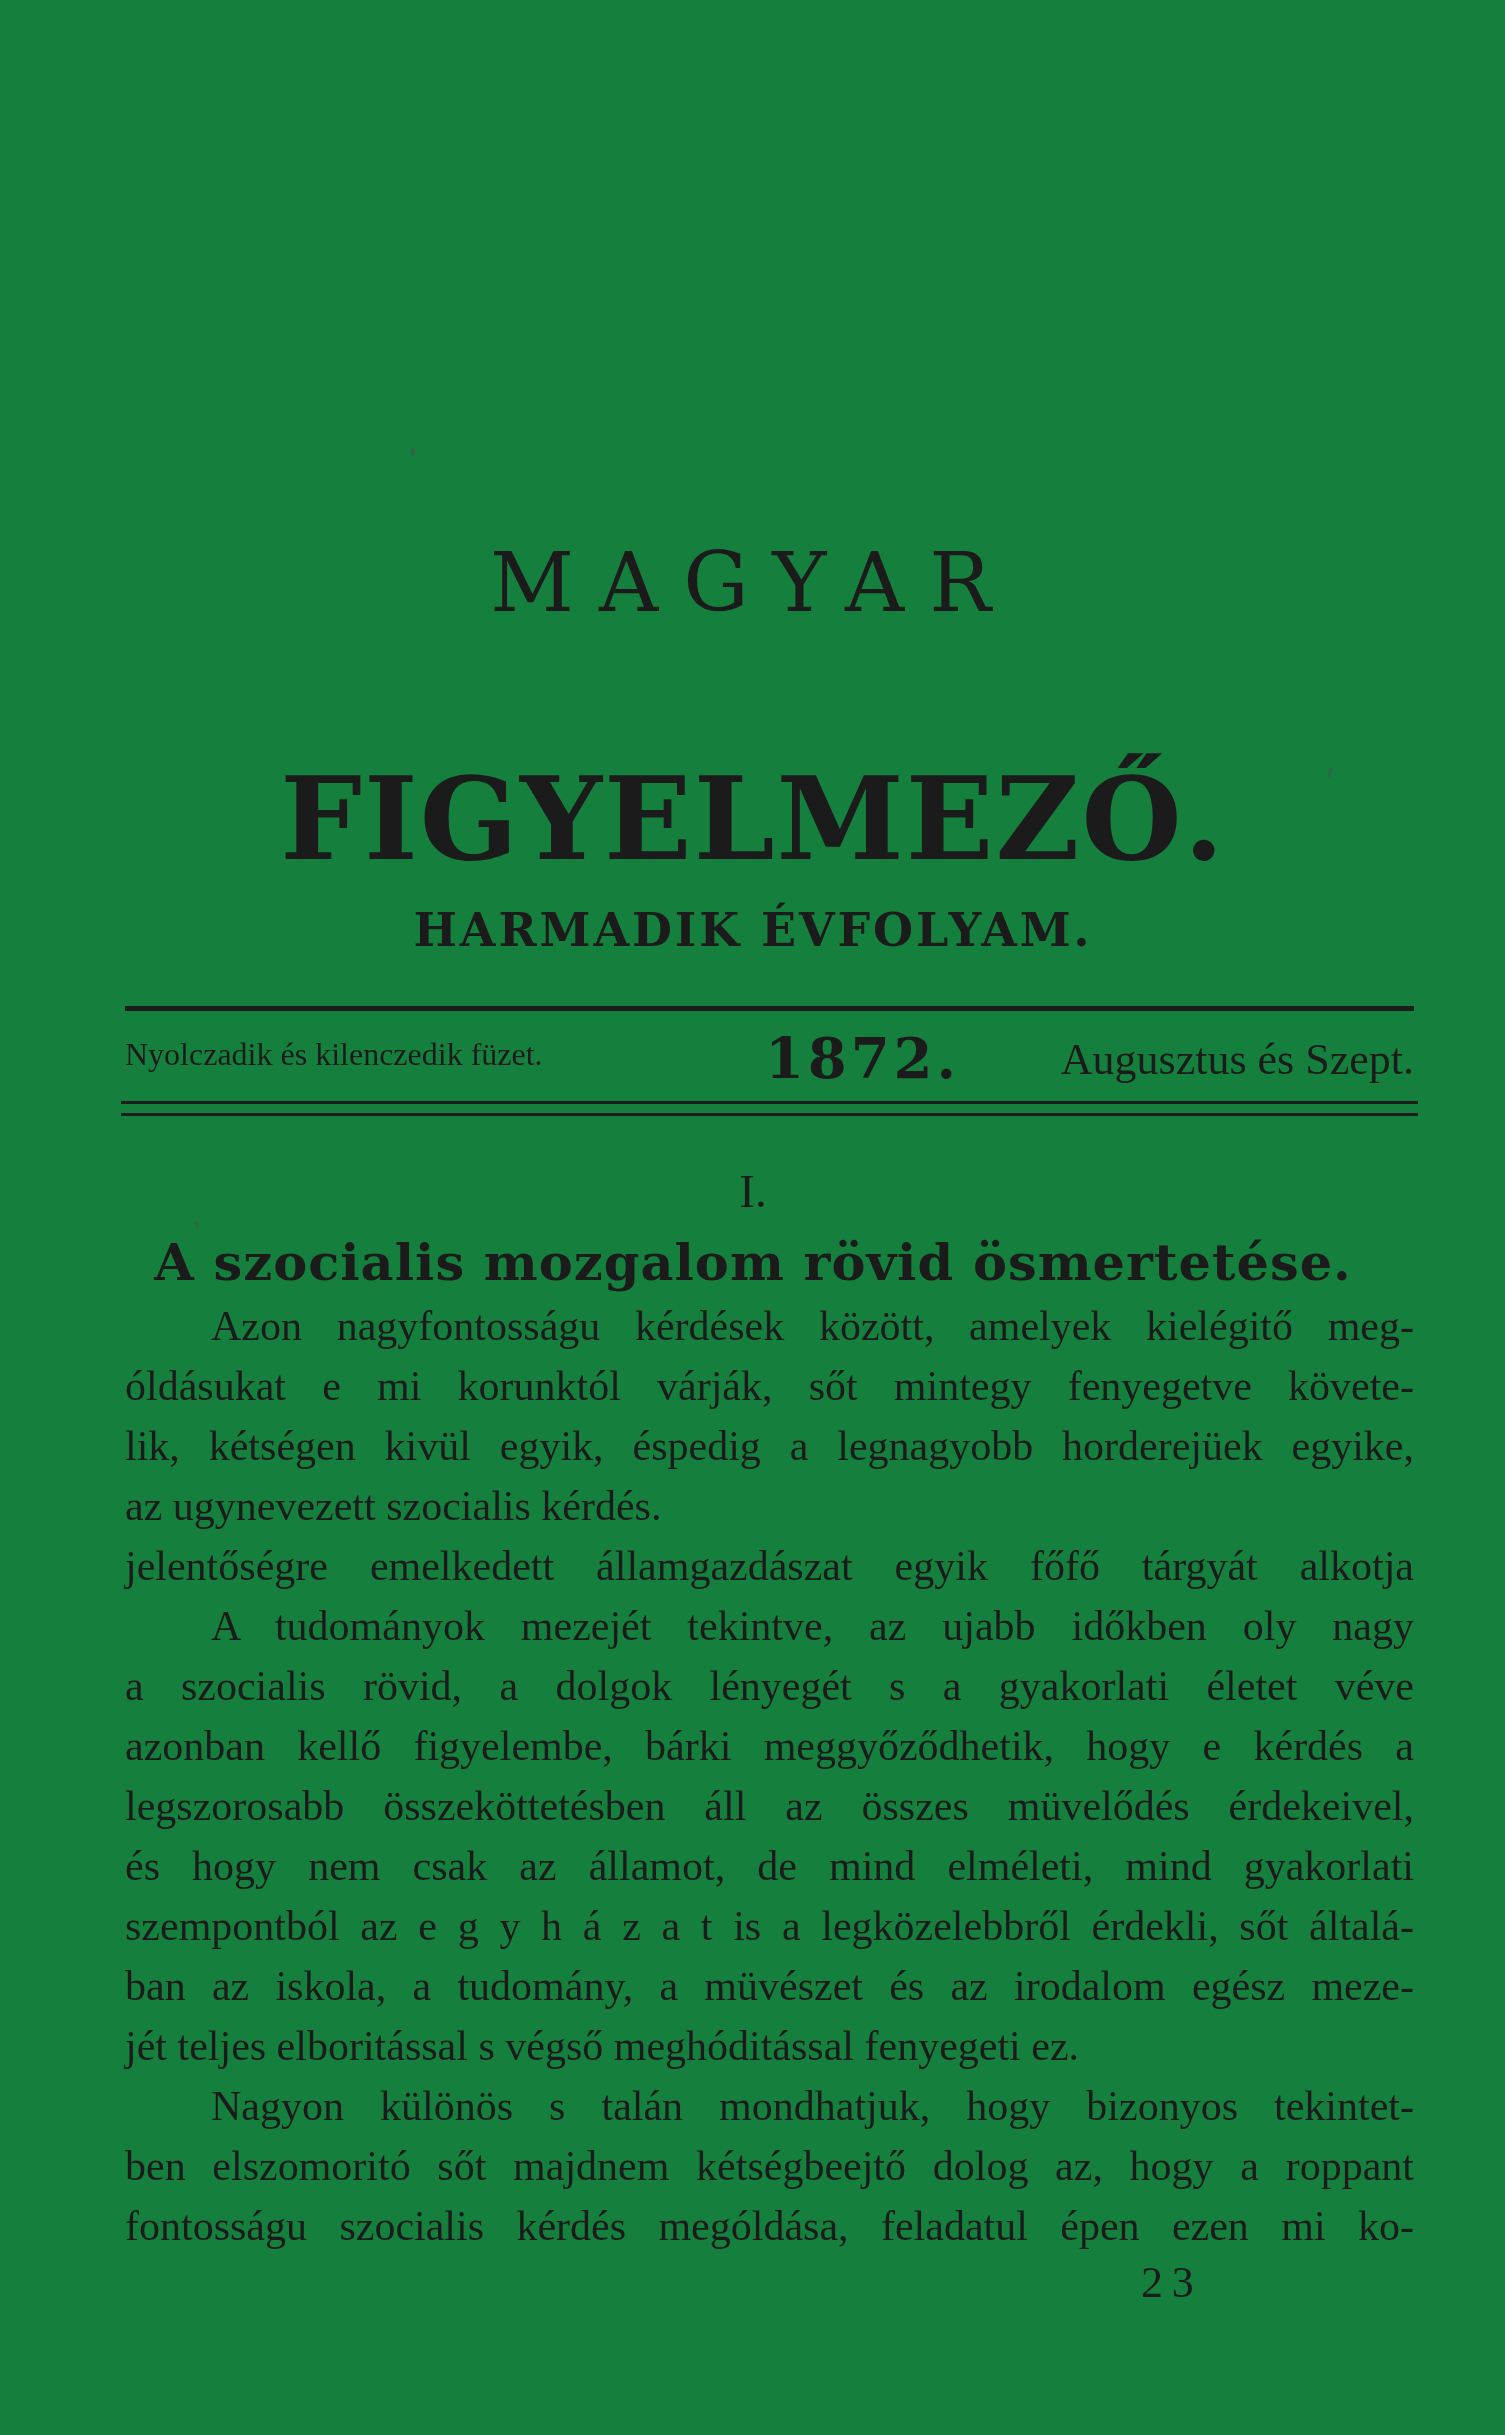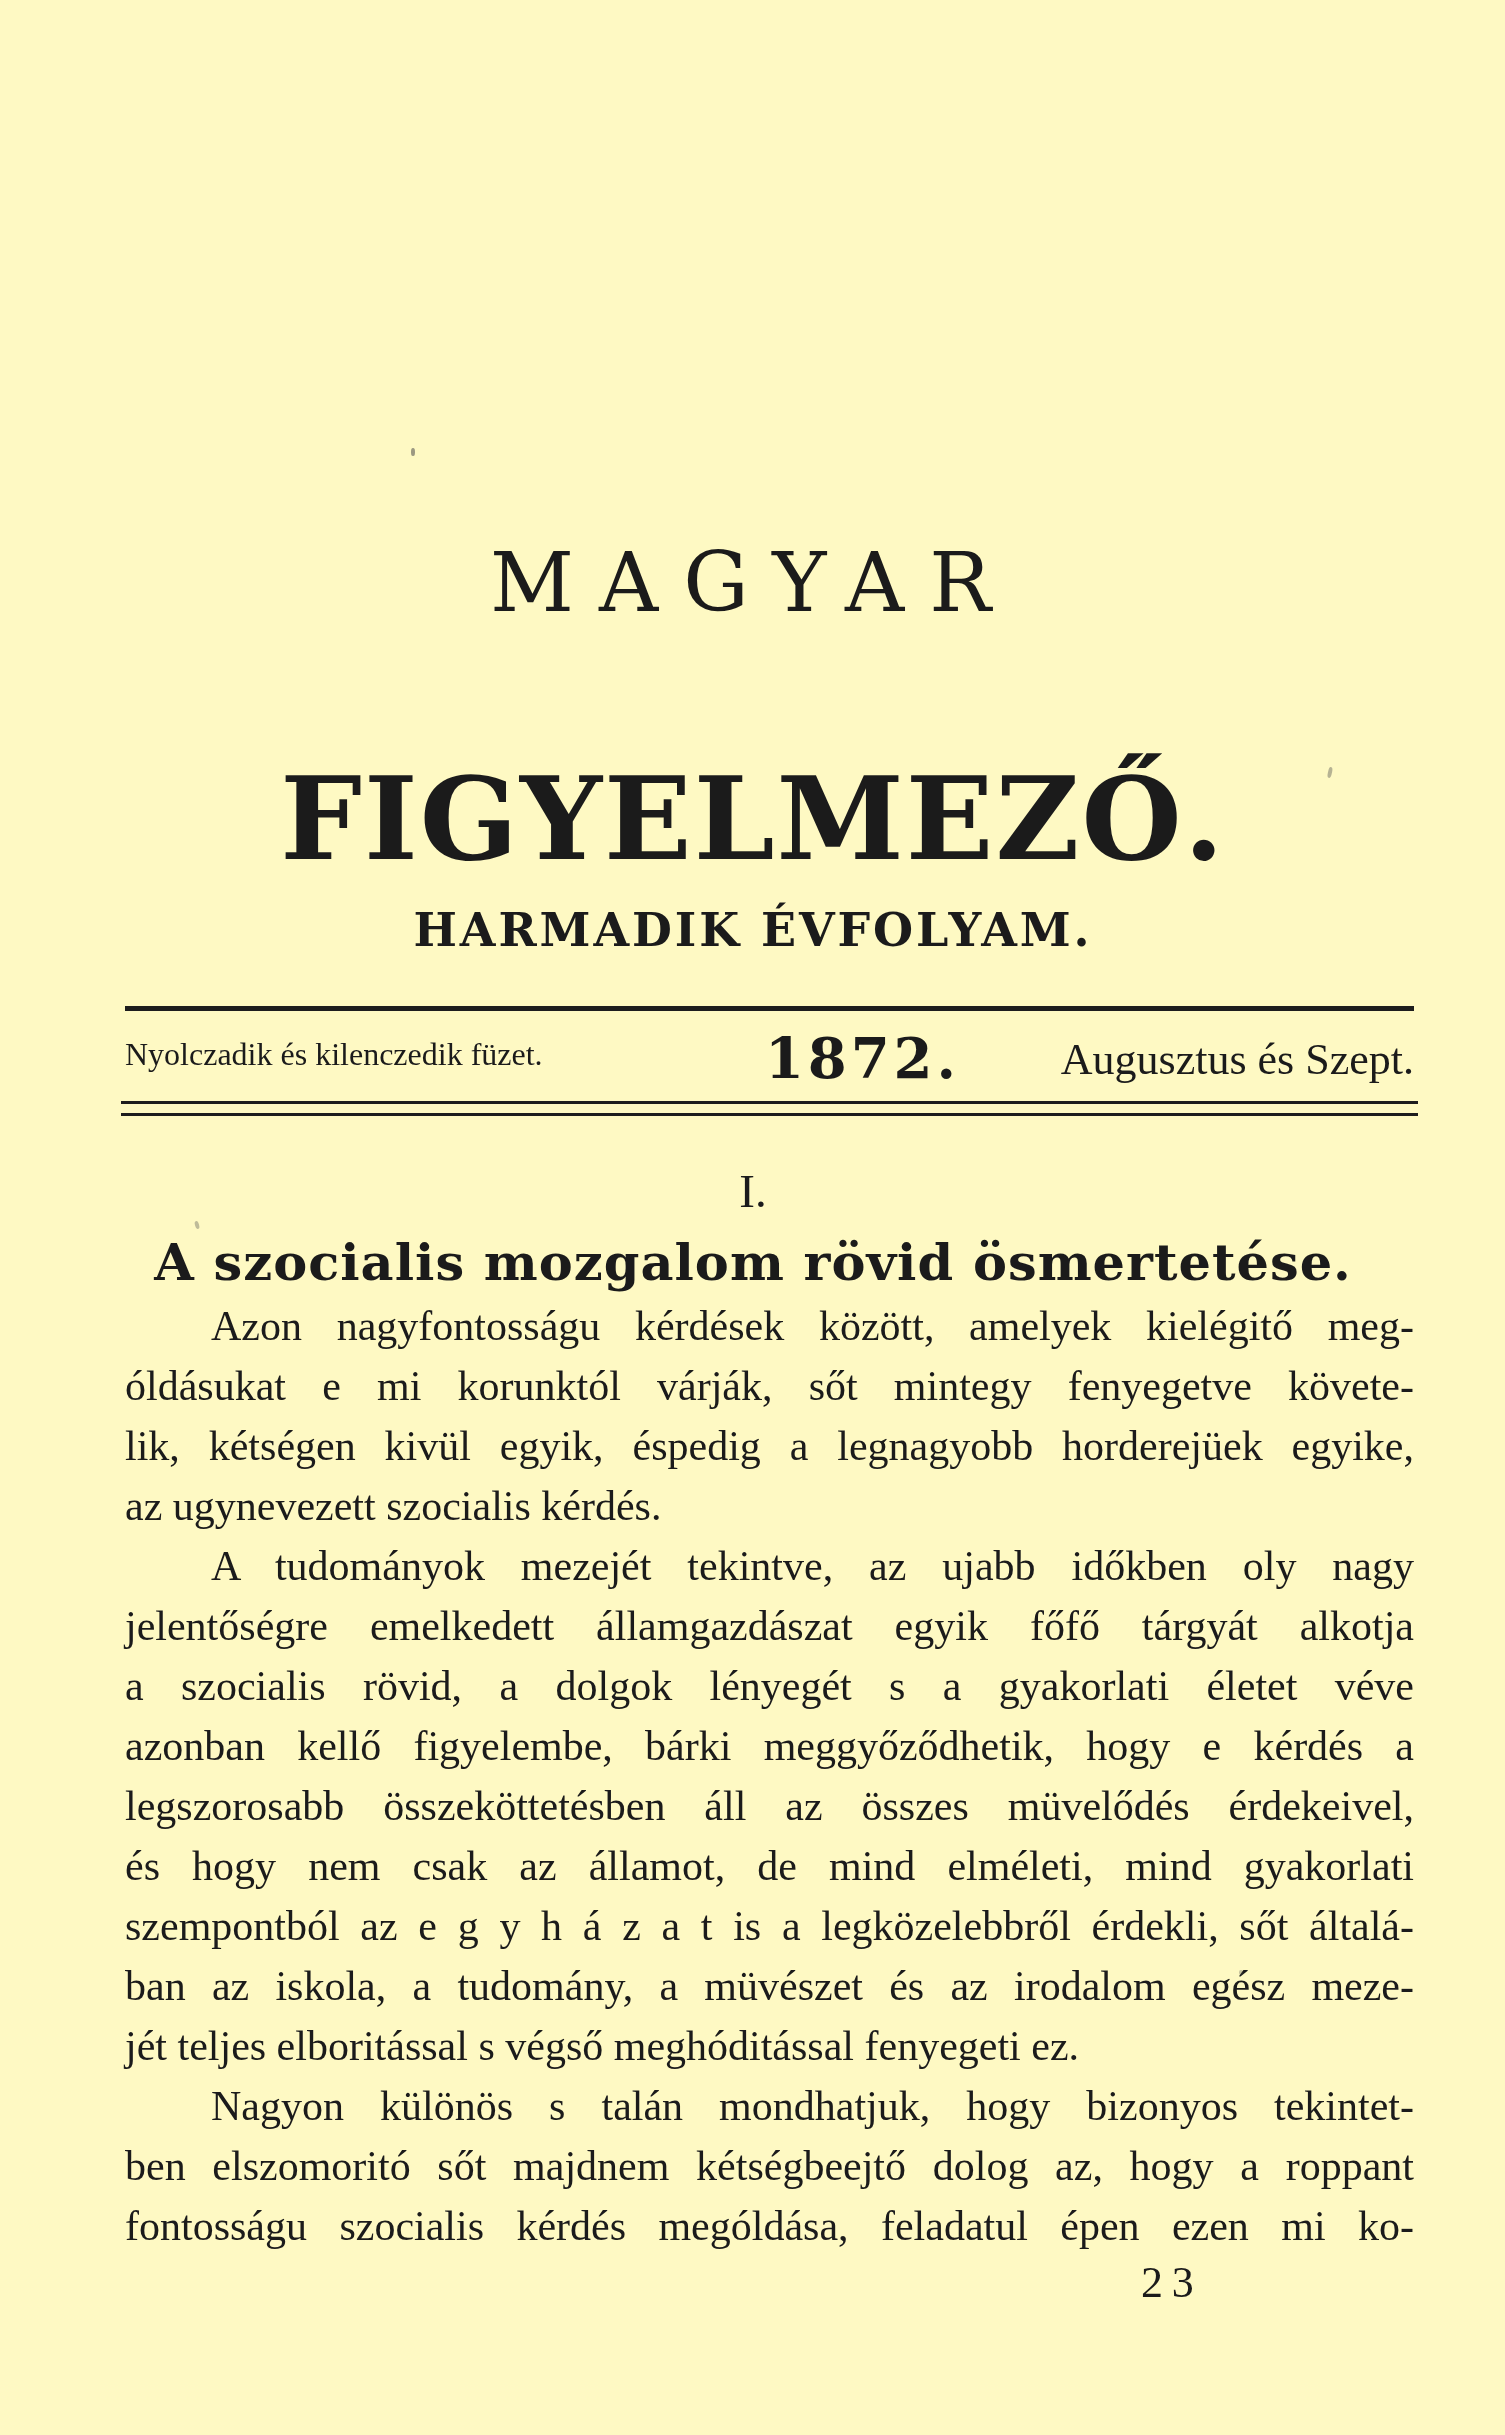--- a/index.html
+++ b/index.html
@@ -1,19 +1,19 @@
 <!DOCTYPE html>
 <html><head>
 <meta charset="utf-8">
 <style>
   html,body{margin:0;padding:0;background:#ffffff;}
   .page{
     position:relative;
     width:1506px;height:2435px;
-    background:#fef9c3;
+    background:#15803d;
     color:#1b1b1b;
     overflow:hidden;
     font-family:"Liberation Serif", serif;
   }
   
   .center{position:absolute;left:0;width:1506px;text-align:center;white-space:nowrap;}
   .masthead-region{
     top:542px;
     font-family:"DejaVu Serif", serif;
     font-size:82px;line-height:1;
@@ -117,22 +117,22 @@
   <div class="rule rule-mid-b"></div>
 
   <div class="center article-numeral">I.</div>
   <div class="center article-heading">A szocialis mozgalom rövid ösmertetése.</div>
 
   <div class="article-body">
     <div class="bl ind">Azon nagyfontosságu kérdések között, amelyek kielégitő meg-</div>
     <div class="bl">óldásukat e mi korunktól várják, sőt mintegy fenyegetve követe-</div>
     <div class="bl">lik, kétségen kivül egyik, éspedig a legnagyobb horderejüek egyike,</div>
     <div class="bl pl">az ugynevezett szocialis kérdés.</div>
+    <div class="bl">jelentőségre emelkedett államgazdászat egyik főfő tárgyát alkotja</div>
     <div class="bl ind">A tudományok mezejét tekintve, az ujabb időkben oly nagy</div>
-    <div class="bl">jelentőségre emelkedett államgazdászat egyik főfő tárgyát alkotja</div>
     <div class="bl">a szocialis rövid, a dolgok lényegét s a gyakorlati életet véve</div>
     <div class="bl">azonban kellő figyelembe, bárki meggyőződhetik, hogy e kérdés a</div>
     <div class="bl">legszorosabb összeköttetésben áll az összes müvelődés érdekeivel,</div>
     <div class="bl">és hogy nem csak az államot, de mind elméleti, mind gyakorlati</div>
     <div class="bl">szempontból az e g y h á z a t is a legközelebbről érdekli, sőt általá-</div>
     <div class="bl">ban az iskola, a tudomány, a müvészet és az irodalom egész meze-</div>
     <div class="bl pl">jét teljes elboritással s végső meghóditással fenyegeti ez.</div>
     <div class="bl ind">Nagyon különös s talán mondhatjuk, hogy bizonyos tekintet-</div>
     <div class="bl">ben elszomoritó sőt majdnem kétségbeejtő dolog az, hogy a roppant</div>
     <div class="bl">fontosságu szocialis kérdés mególdása, feladatul épen ezen mi ko-</div>

